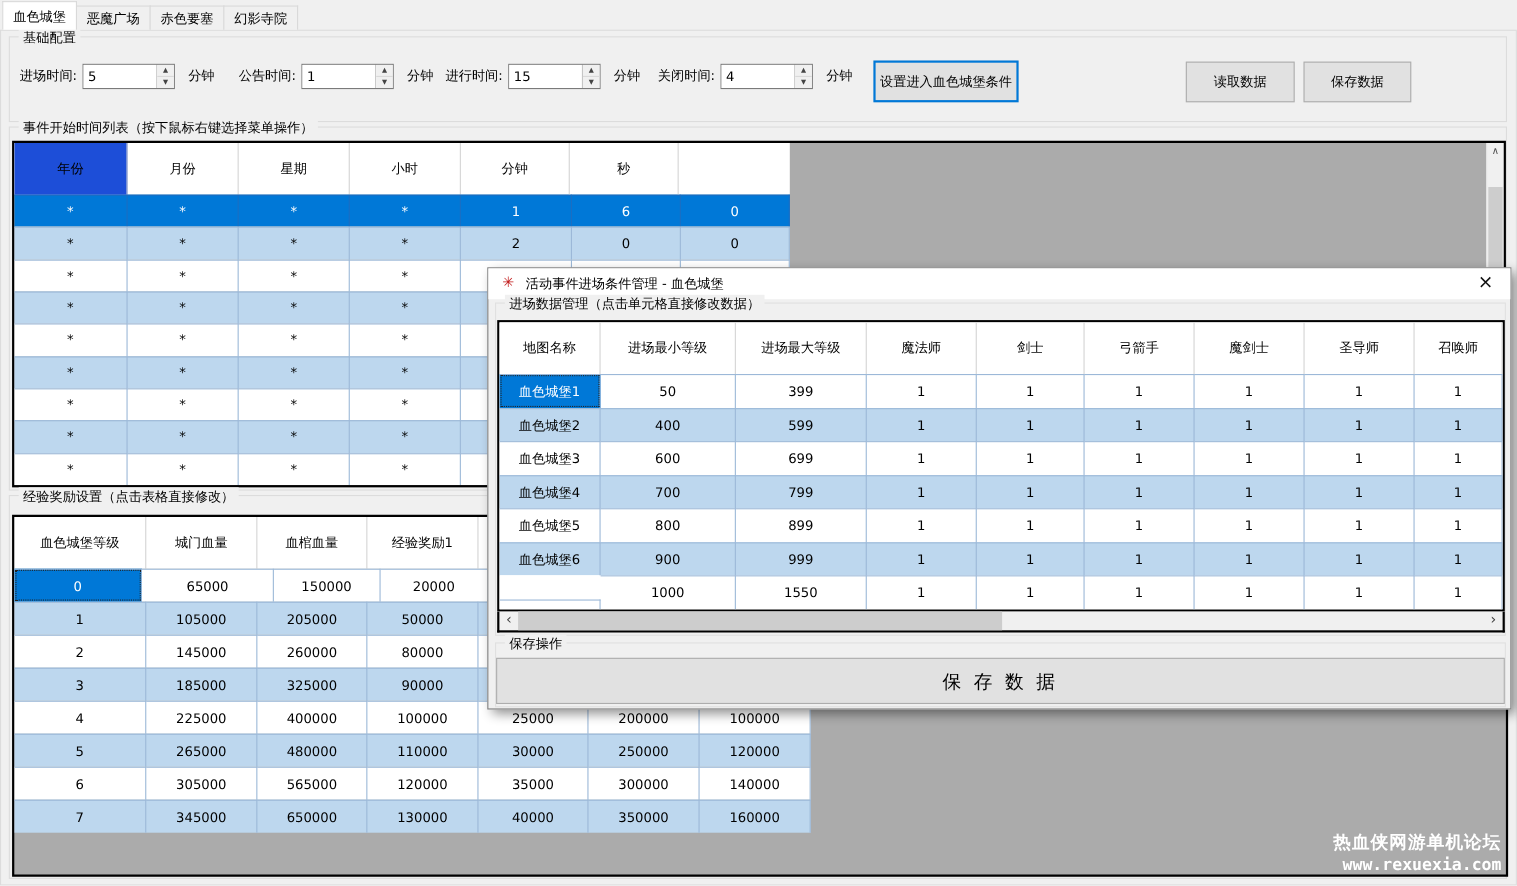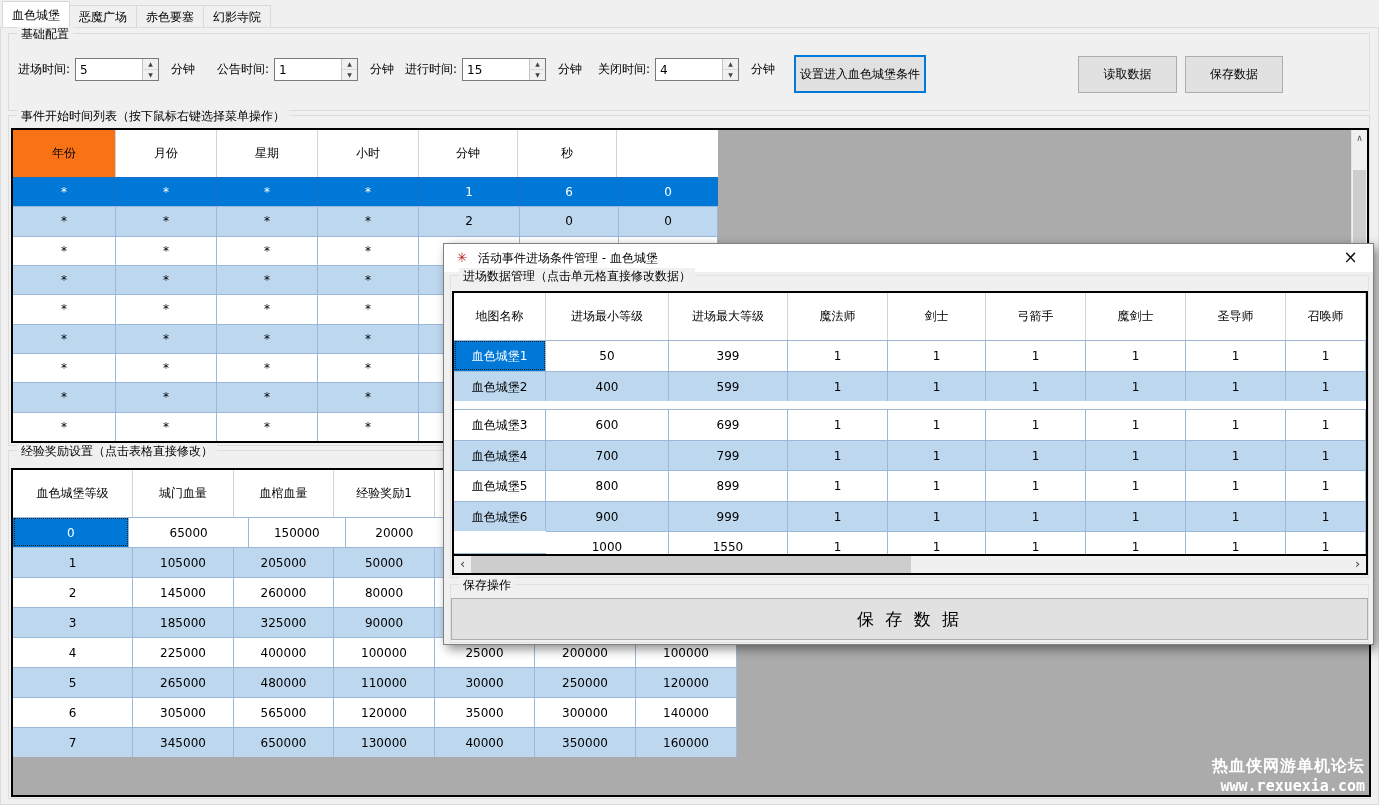--- a/index.html
+++ b/index.html
@@ -27,21 +27,21 @@
   .spin-up { border-bottom:1px solid #d9d9d9; }
   .cfg-unit { margin-left:12px; white-space:nowrap; }
 
   .btn { position:absolute; background:#e1e1e1; border:1px solid #adadad; text-align:center; cursor:default; display:flex; align-items:center; justify-content:center; }
   .btn.focused { border:2px solid #0078d7; }
 
   
   .grid { position:absolute; background:#ababab; border:2px solid #000; overflow:hidden; }
   .g-head { display:flex; background:#fff; }
   .g-hcell { border-right:1px solid #d4d4d4; text-align:center; overflow:hidden; white-space:nowrap; }
-  .g-hcell.hsel { background:#f97316; }
+  .g-hcell.hsel { background:#1d4ed8; }
   .g-row { display:flex; background:#fff; }
   .g-row.alt { background:#bdd7ee; }
   .g-row.rsel { background:#0078d7; color:#fff; }
   .g-cell { border-right:1px solid #9cb8d8; border-top:1px solid #9cb8d8; text-align:center; overflow:hidden; white-space:nowrap; }
   .g-row.rsel .g-cell { border-color:#1b6ec2; }
   .g-cell.csel { background:#0078d7; color:#fff; outline:1px dotted #222; outline-offset:-2px; }
 
   
   .vscroll { position:absolute; top:0; right:0; bottom:0; width:16px; background:#f0f0f0; border-left:1px solid #e3e3e3; }
   .vscroll .sb-arrow { height:16px; text-align:center; font-size:9px; line-height:16px; color:#505050; }
@@ -361,21 +361,21 @@
         <div class="g-cell" style="width: 92px; line-height: 30.5px;">血色城堡2</div>
         <div class="g-cell" style="width: 123px; line-height: 30.5px;">400</div>
         <div class="g-cell" style="width: 119px; line-height: 30.5px;">599</div>
         <div class="g-cell" style="width: 100px; line-height: 30.5px;">1</div>
         <div class="g-cell" style="width: 98px; line-height: 30.5px;">1</div>
         <div class="g-cell" style="width: 100px; line-height: 30.5px;">1</div>
         <div class="g-cell" style="width: 100px; line-height: 30.5px;">1</div>
         <div class="g-cell" style="width: 100px; line-height: 30.5px;">1</div>
         <div class="g-cell" style="width: 80px; line-height: 30.5px;">1</div>
       </div>
-      <div class="g-row" style="width: 912px; height: 30.5px; margin-top: 8px;">
+      <div class="g-row" style="width: 912px; height: 30.5px;">
         <div class="g-cell" style="width: 92px; line-height: 30.5px;">血色城堡3</div>
         <div class="g-cell" style="width: 123px; line-height: 30.5px;">600</div>
         <div class="g-cell" style="width: 119px; line-height: 30.5px;">699</div>
         <div class="g-cell" style="width: 100px; line-height: 30.5px;">1</div>
         <div class="g-cell" style="width: 98px; line-height: 30.5px;">1</div>
         <div class="g-cell" style="width: 100px; line-height: 30.5px;">1</div>
         <div class="g-cell" style="width: 100px; line-height: 30.5px;">1</div>
         <div class="g-cell" style="width: 100px; line-height: 30.5px;">1</div>
         <div class="g-cell" style="width: 80px; line-height: 30.5px;">1</div>
       </div>

